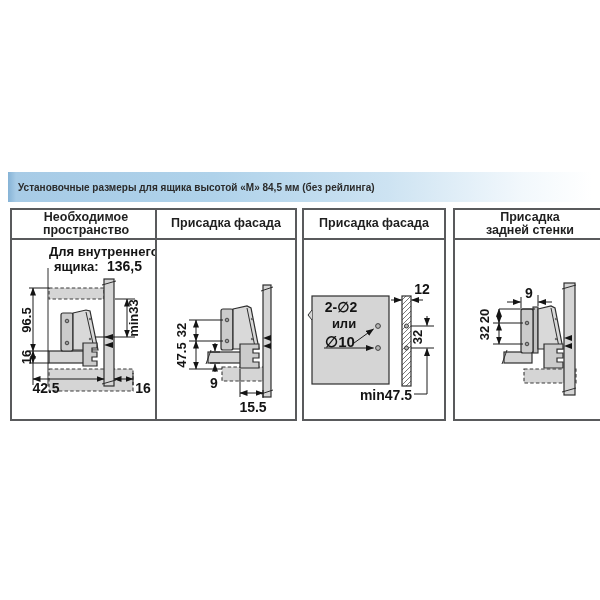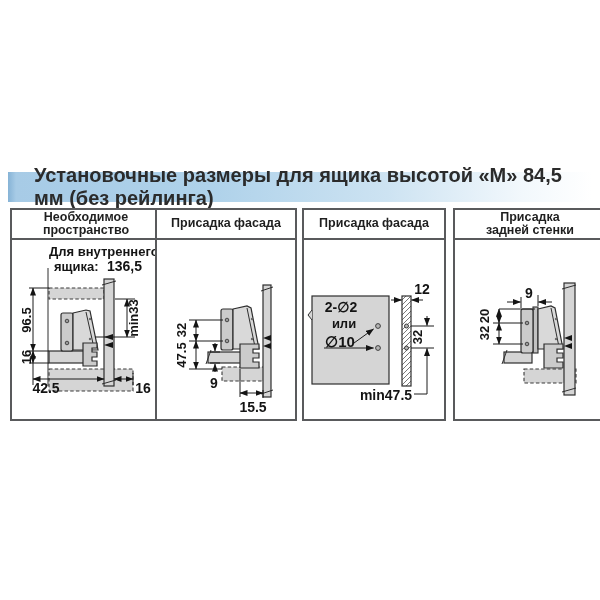--- a/index.html
+++ b/index.html
@@ -1,21 +1,21 @@
 <!DOCTYPE html>
 <html><head>
 <meta charset="utf-8">
 <style>
   html,body{margin:0;padding:0;}
   body{width:600px;height:600px;background:#ffffff;position:relative;
        font-family:"Liberation Sans",sans-serif;overflow:hidden;}
   .header-bar{position:absolute;left:8px;top:172px;width:584px;height:30px;
        display:flex;align-items:center;
        background:linear-gradient(to right,#86b3d6 0px,#a7cbe6 8px,#afd2ea 35%,#cde3f2 65%,#f2f8fc 88%,#ffffff 100%);}
-  .header-bar span{font-size:20px;font-weight:700;color:#2b2b2b;padding-left:26px;}
+  .header-bar span{font-size:10px;font-weight:700;color:#2b2b2b;padding-left:10px;}
   .panel{position:absolute;top:208px;height:213px;border:2px solid #595a5c;
        background:#fff;box-sizing:border-box;}
   #p1{left:10px;width:152px}
   #p2{left:155px;width:142px}
   #p3{left:302px;width:144px}
   #p4{left:453px;width:154px}
   .panel-title{height:30px;border-bottom:2px solid #595a5c;box-sizing:border-box;
        display:flex;flex-direction:column;align-items:center;justify-content:center;
        font-size:12.5px;font-weight:600;color:#1f1f1f;line-height:13.5px;text-align:center;}
   svg{display:block;}

